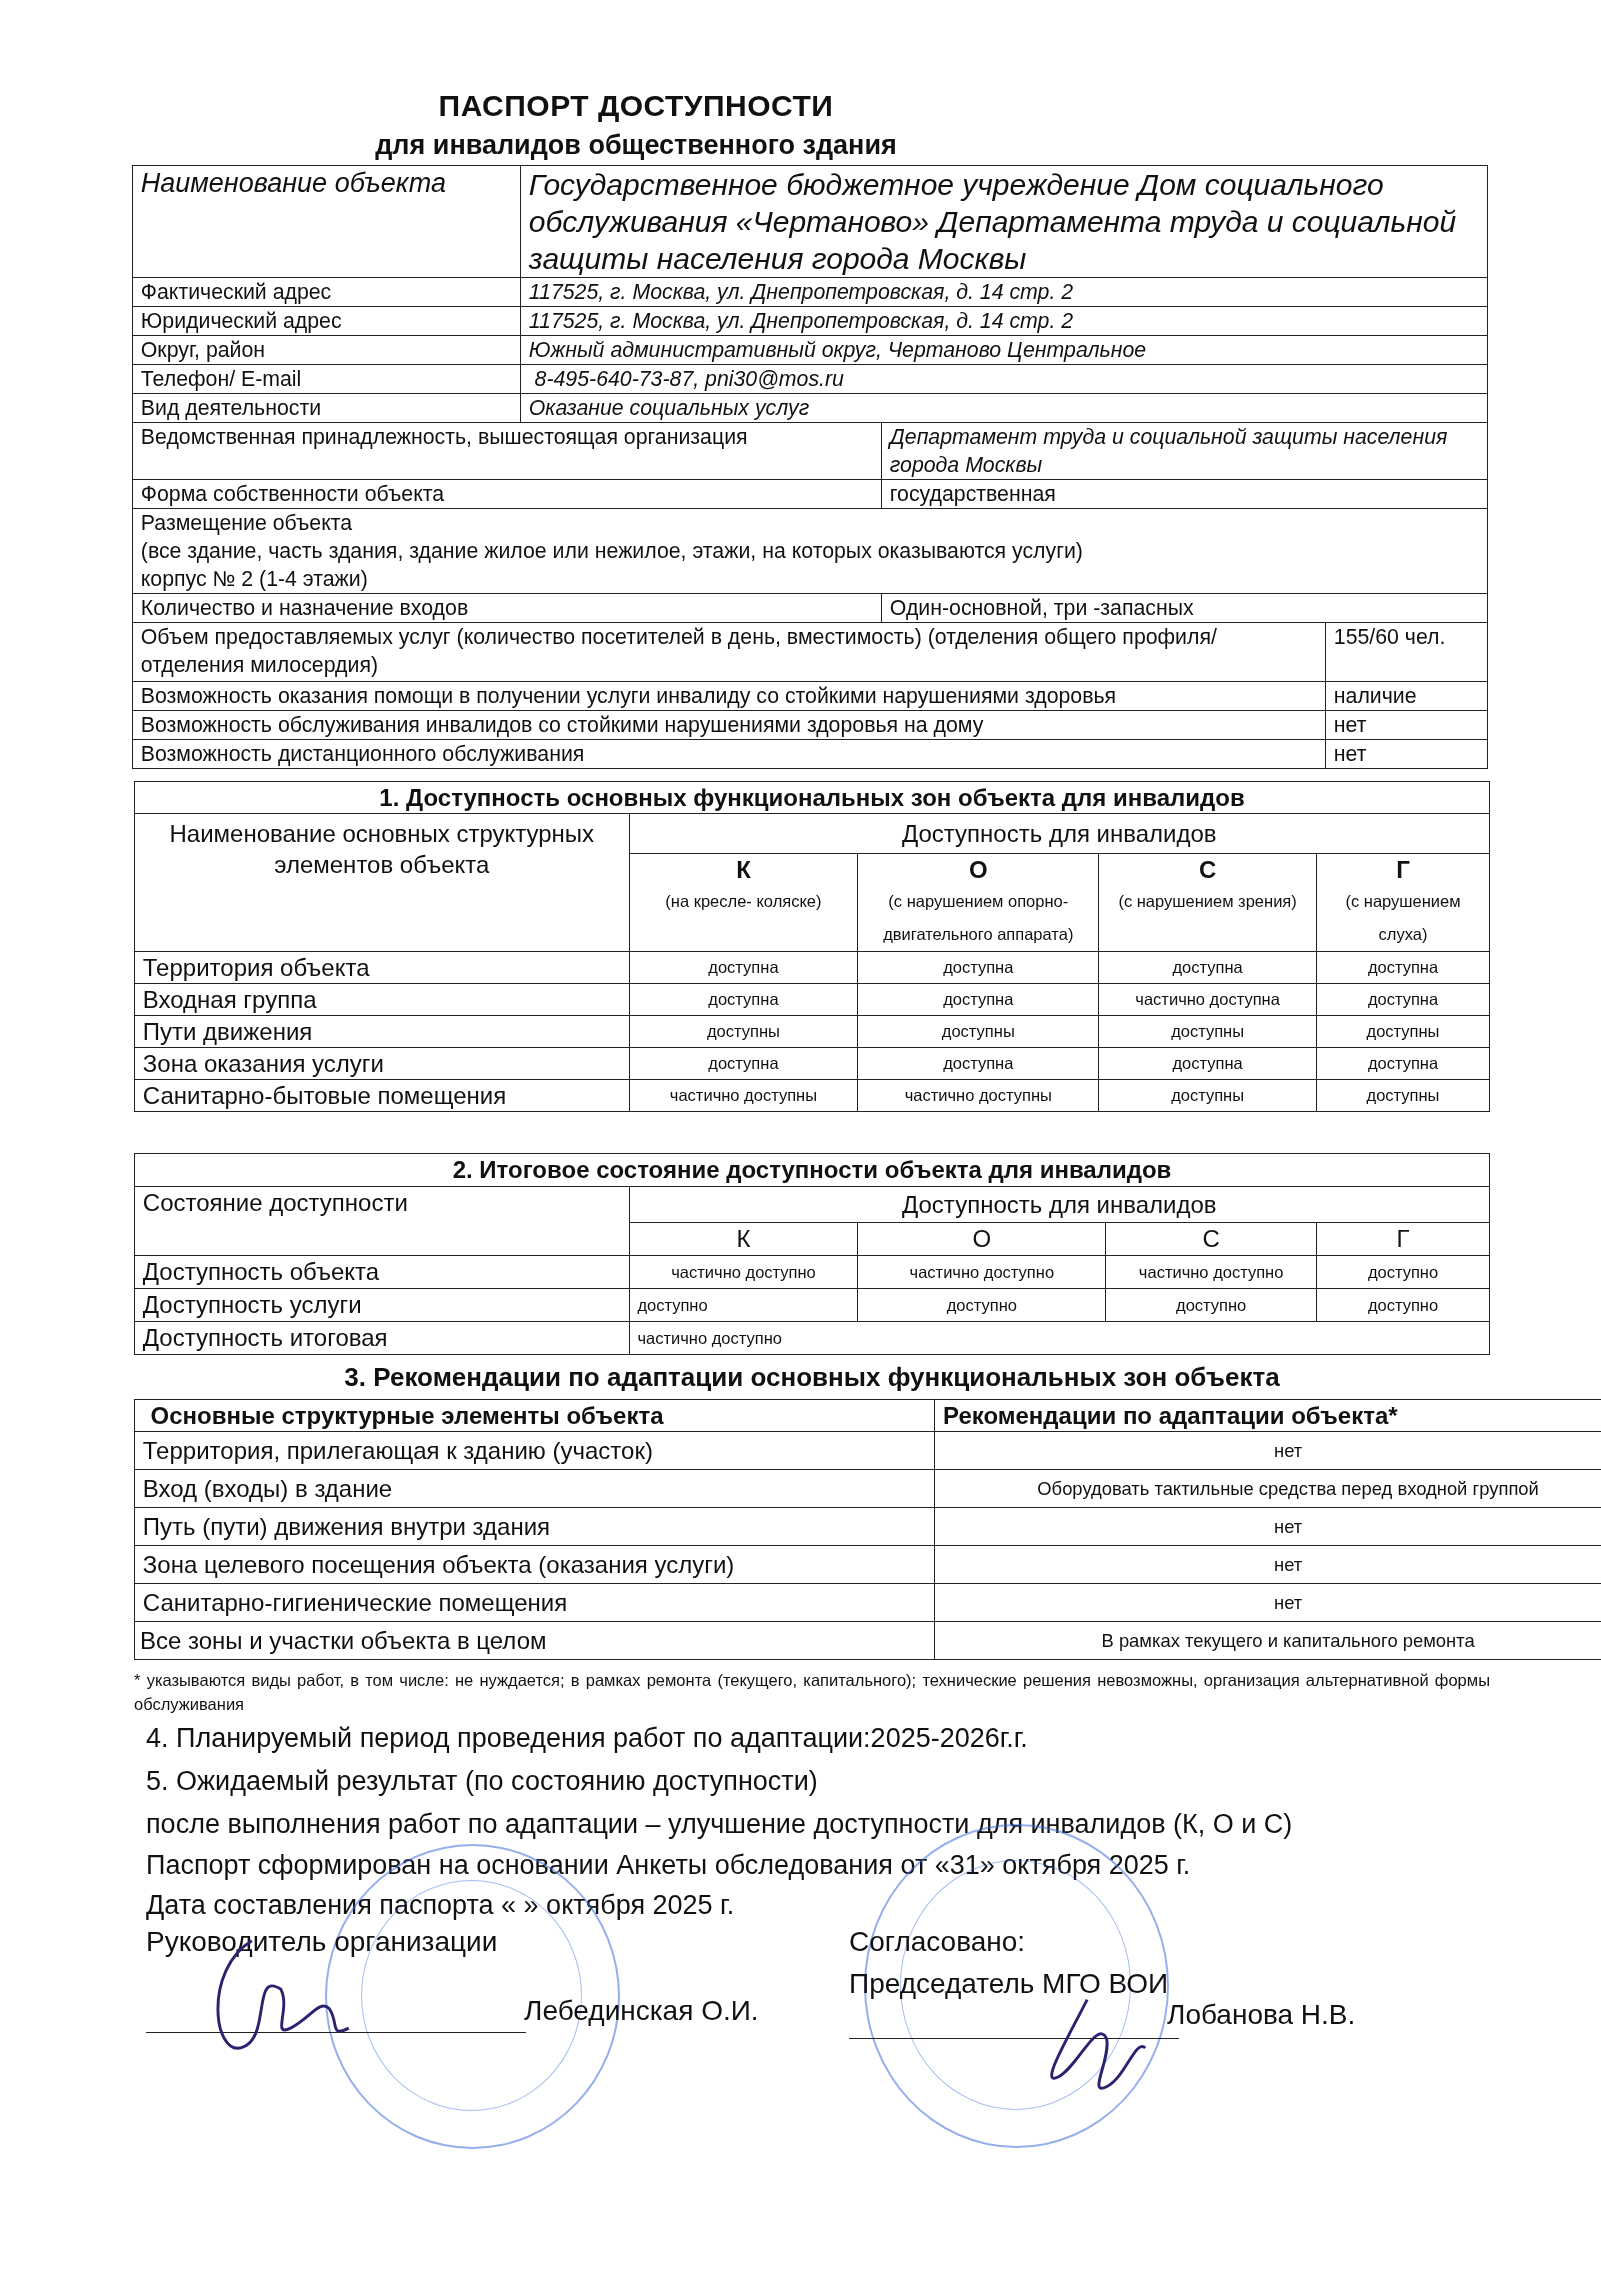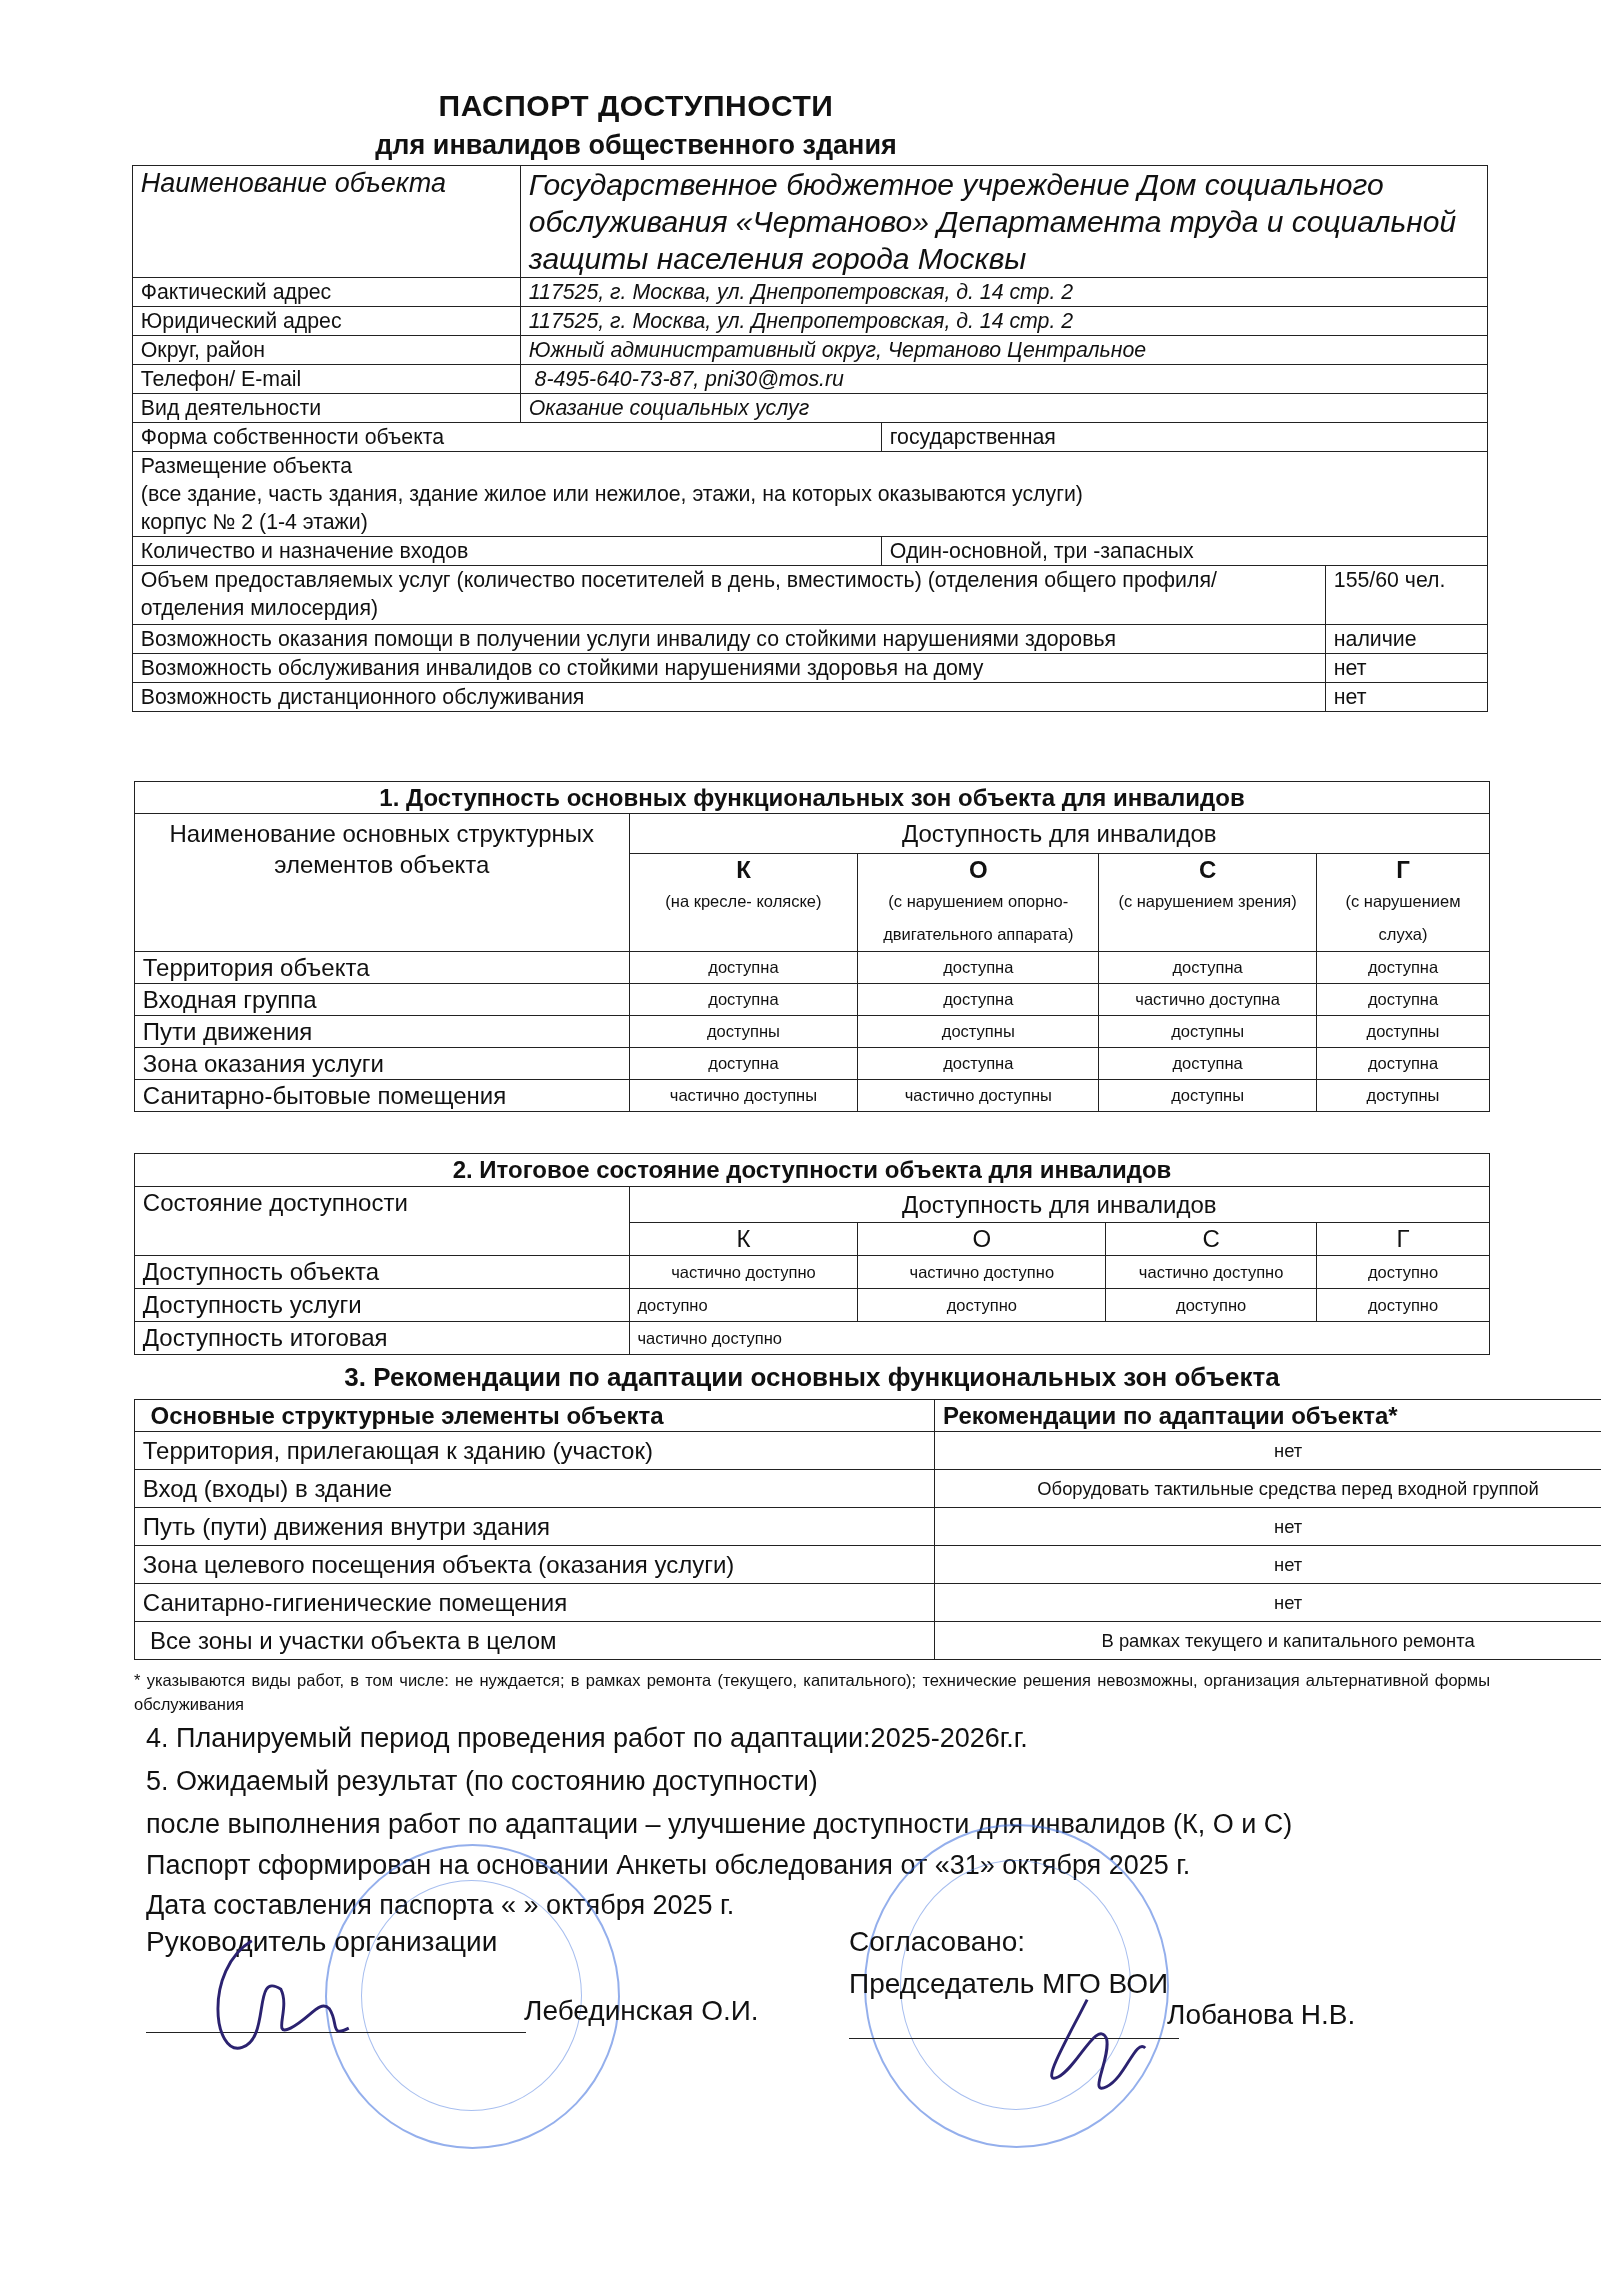--- a/index.html
+++ b/index.html
@@ -69,20 +69,24 @@
   </tr>
   <tr>
     <td>Телефон/ E-mail</td>
     <td class="it" colspan="3" style="padding-left:13.6px">8-495-640-73-87,  pni30@mos.ru</td>
   </tr>
   <tr>
     <td>Вид деятельности</td>
     <td class="it" colspan="3">Оказание социальных услуг</td>
   </tr>
   <tr>
+    <td colspan="2">Ведомственная принадлежность, вышестоящая организация</td>
+    <td class="it" colspan="2">Департамент труда и социальной защиты населения города Москвы</td>
+  </tr>
+  <tr>
     <td colspan="2">Форма собственности объекта</td>
     <td colspan="2">государственная</td>
   </tr>
   <tr>
     <td colspan="4">
       <div>Размещение объекта</div>
       <div>(все здание, часть здания, здание жилое или нежилое, этажи, на которых оказываются услуги)</div>
       <div>корпус № 2 (1-4 этажи)</div>
     </td>
   </tr>
@@ -249,21 +253,21 @@
       </tr>
   <tr>
         <td>Зона целевого посещения объекта (оказания услуги)</td>
         <td class="v">нет</td>
       </tr>
   <tr>
         <td>Санитарно-гигиенические помещения</td>
         <td class="v">нет</td>
       </tr>
   <tr>
-        <td style="padding-left:15px">Все зоны и участки объекта в целом</td>
+        <td style="padding-left:5px">Все зоны и участки объекта в целом</td>
         <td class="v">В рамках текущего и капитального ремонта</td>
       </tr>
 </tbody>
   </table>
 
 <div class="abs foot">* указываются виды работ, в том числе: не нуждается; в рамках ремонта (текущего, капитального); технические решения невозможны, организация альтернативной формы обслуживания</div>
 
 <div class="abs para" style="top:1723px">4. Планируемый период проведения работ по адаптации:2025-2026г.г.</div>
 <div class="abs para" style="top:1766px">5. Ожидаемый результат (по состоянию доступности)</div>
 <div class="abs para" style="top:1809px">после выполнения работ по адаптации – улучшение доступности для инвалидов (К, О и С)</div>

